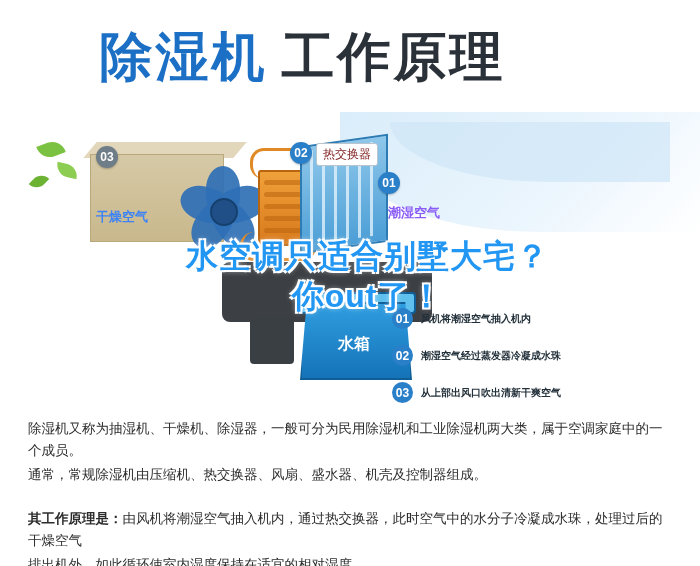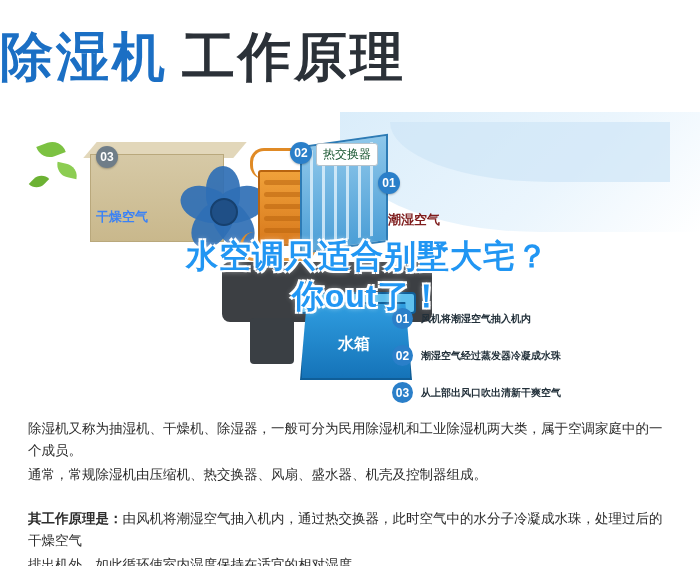--- a/index.html
+++ b/index.html
@@ -11,20 +11,21 @@
     position:relative;
   }
   .poster{
     position:absolute;left:0;top:0;width:700px;height:404px;
     background:#ffffff;
     overflow:hidden;
   }
   
   .title-row{
     position:absolute;left:0;top:22px;width:605px;
+    text-align:center;
     white-space:nowrap;
   }
   .title-blue{
     font-size:53px;font-weight:bold;color:#1b6fc4;
     letter-spacing:3px;
     font-family:"Liberation Sans","DejaVu Sans",sans-serif;
   }
   .title-dark{
     font-size:53px;font-weight:bold;color:#2b3138;
     letter-spacing:3px;
@@ -135,25 +136,25 @@
   
   .badge{
     position:absolute;width:22px;height:22px;border-radius:50%;
     background:#2a7fc9;color:#fff;font-size:12px;font-weight:bold;
     display:flex;align-items:center;justify-content:center;
     box-shadow:0 1px 2px rgba(0,0,0,.25);
   }
   .badge.grey{background:#6f7d88;}
   .tagbox{
     position:absolute;background:#ffffff;border:1px solid #b9c4cc;
-    border-radius:3px;padding:2px 6px;font-size:12px;color:#14532d;
+    border-radius:3px;padding:2px 6px;font-size:12px;color:#7f1d1d;
     white-space:nowrap;
   }
   .air-label{
-    position:absolute;font-size:13px;font-weight:bold;color:#7f1d1d;white-space:nowrap;margin-top:7px;
+    position:absolute;font-size:13px;font-weight:bold;color:#8b5cf6;white-space:nowrap;
   }
   
   .bullets{
     position:absolute;left:392px;top:196px;width:300px;
   }
   .bullet{
     display:flex;align-items:center;margin-bottom:16px;white-space:nowrap;
   }
   .bullet .num{
     width:21px;height:21px;border-radius:50%;background:#2a7fc9;color:#fff;

